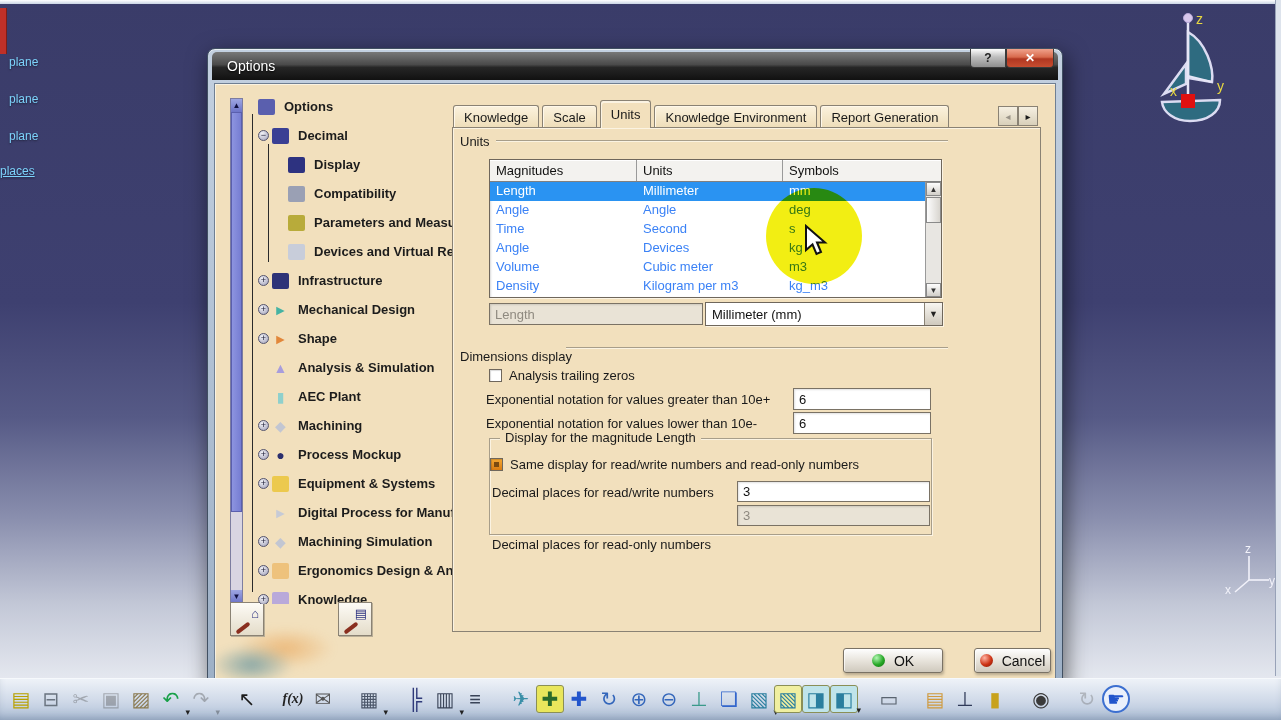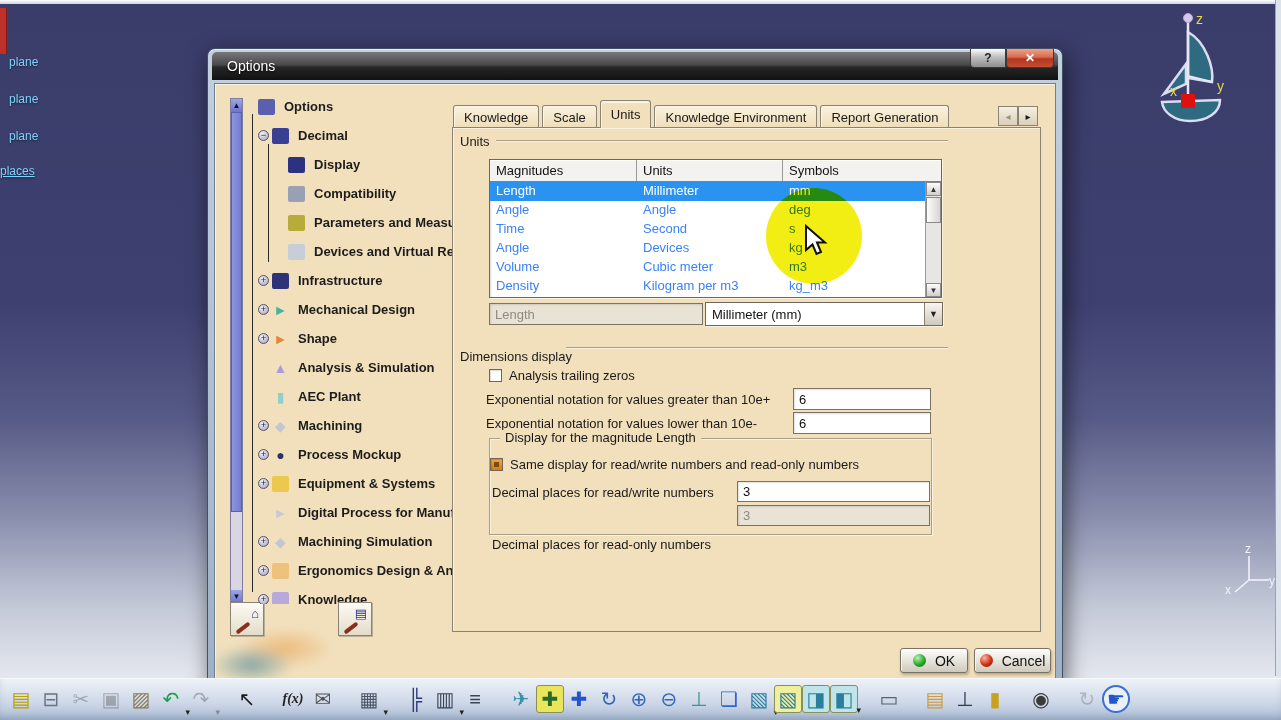--- a/index.html
+++ b/index.html
@@ -143,21 +143,21 @@
 
   #groupbox { position:absolute; left:36px; top:310px; width:443px; height:97px;
     border:1px solid #a89e8a; box-shadow:inset 1px 1px 0 #fbf3e2, 1px 1px 0 #fbf3e2; }
   #gb-title { position:absolute; left:10px; top:-9px; background:#f2e0bd; padding:0 5px; font-size:13px; color:#1a1a1a; }
 
   
   .dlg-btn { position:absolute; top:564px; height:25px; background:linear-gradient(#fefefe,#e8e4dc 50%,#cfc9bd);
     border:1px solid #7a7265; border-radius:3px; box-shadow:1px 1px 0 rgba(255,255,255,.7) inset, 1px 2px 3px rgba(0,0,0,.25);
     display:flex; align-items:center; justify-content:center; gap:9px; font-size:14px; color:#111; }
   .ball { width:13px; height:13px; border-radius:50%; }
-  #ok-btn { left:685px; width:68px; }
+  #ok-btn { left:628px; width:100px; }
   #ok-btn .ball { background:radial-gradient(circle at 35% 30%, #b4f7b4, #27a827 55%, #0a6a0a); }
   #cancel-btn { left:759px; width:77px; }
   #cancel-btn .ball { background:radial-gradient(circle at 35% 30%, #ffb4a4, #cc3214 55%, #7c1505); }
 
   
   #hl-circle { position:absolute; left:766px; top:188px; width:96px; height:96px; border-radius:50%;
     background:radial-gradient(circle, #f2ee13 0%, #f2ee13 78%, rgba(242,238,19,0) 100%);
     mix-blend-mode:multiply; z-index:50; pointer-events:none; }
   #cursor { position:absolute; left:803px; top:224px; z-index:60; }
 </style>

